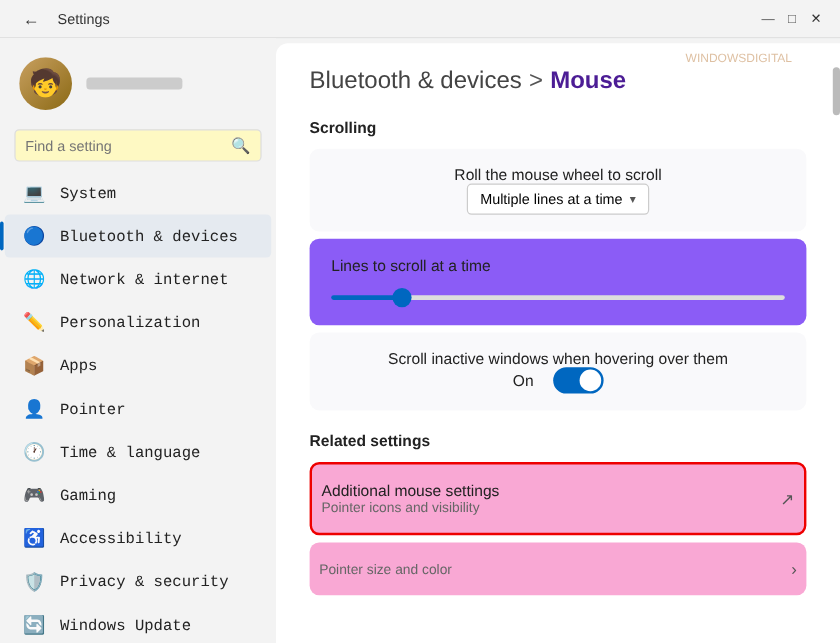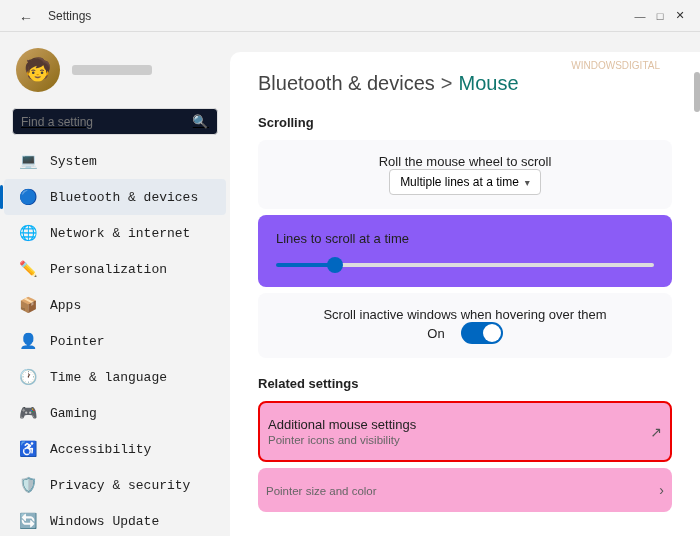--- a/index.html
+++ b/index.html
@@ -99,26 +99,25 @@
       background: #ccc;
       height: 10px;
       width: 80px;
       border-radius: 3px;
     }
 
     .search-box {
       margin: 4px 12px 8px 12px;
       display: flex;
       align-items: center;
-      background: #0f172a;
+      background: #fef9c3;
       border: 1px solid #ddd;
       border-radius: 4px;
       padding: 5px 8px;
       gap: 6px;
-      text-decoration: underline;
     }
     .search-input {
       border: none;
       outline: none;
       font-size: 12px;
       color: #666;
       flex: 1;
       background: transparent;
     }
     .search-icon-char {
@@ -164,21 +163,21 @@
     .nav-label {
       font-size: 13px;
       font-family: Liberation Mono, monospace;
     }
 
     
     .content {
       flex: 1;
       background: #fff;
       border-radius: 10px 0 0 0;
-      margin: 20px 0 0 0;
+      margin: 4px 0 0 0;
       padding: 20px 28px;
       overflow-y: auto;
       position: relative;
     }
 
     
     .content::-webkit-scrollbar { width: 6px; }
     .content::-webkit-scrollbar-thumb { background: #ccc; border-radius: 3px; }
 
     .breadcrumb {
@@ -191,22 +190,22 @@
     }
     .breadcrumb-link {
       font-weight: 400;
       color: #444;
     }
     .breadcrumb-sep {
       color: #555;
       font-weight: 400;
     }
     .breadcrumb-current {
-      font-weight: 400;
-      color: #0f766e;
+      font-weight: 700;
+      color: #4c1d95;
     }
 
     .section-label {
       font-size: 13px;
       font-weight: 600;
       color: #222;
       margin-bottom: 10px;
     }
 
     .setting-card {

